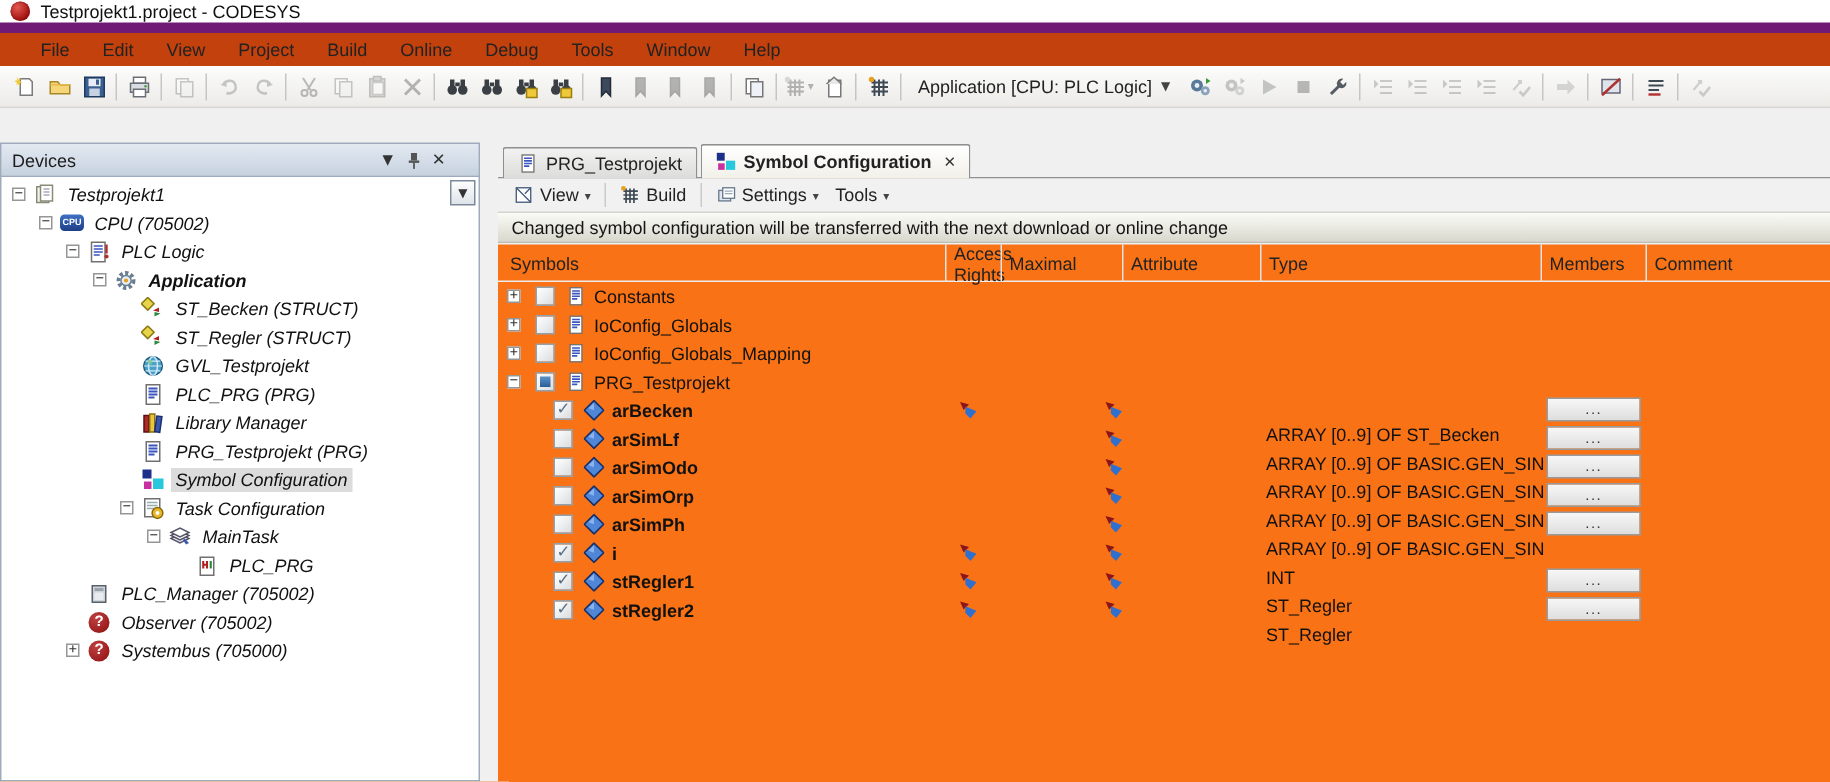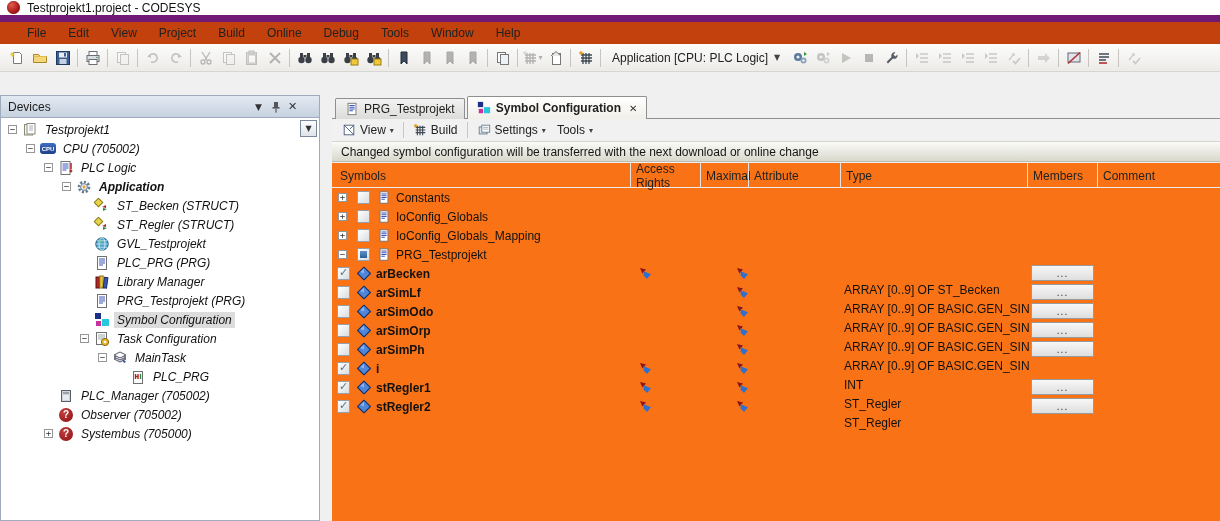--- a/index.html
+++ b/index.html
@@ -64,21 +64,21 @@
   .infobar { height:20px; background:linear-gradient(#fbfbf7,#d8d8cd); border-bottom:1px solid #bcbcb2; display:flex; align-items:center; padding-left:9px; font-size:12px; color:#151515; }
 
   .grid { position:absolute; left:0; top:68px; right:0; bottom:0; background:#f97316; }
   .grid-header { position:relative; height:25px; border-bottom:1px solid #ececec; }
   .gh-cell { position:absolute; top:0; height:25px; display:flex; align-items:center; padding-left:5px; font-size:12px; color:#222; border-left:1px solid #e4e4e4; }
   .gh-cell.first { border-left:none; padding-left:8px; }
 
   .grow { position:relative; height:19px; display:flex; align-items:center; white-space:nowrap; }
   .sym-cell { display:flex; align-items:center; }
   .indent-group { padding-left:6px; }
-  .indent-var  { }
+  .indent-var  { padding-left:32px; }
   .cb { width:13px; height:13px; border:1px solid #96a0aa; background:linear-gradient(135deg,#ffffff,#d9dde1); flex:none; margin:0 6px 0 5px; position:relative; }
   .cb.checked::after { content:"✓"; position:absolute; left:1px; top:-2px; font-size:11px; font-weight:bold; color:#5b6f80; font-family:"DejaVu Sans",sans-serif; }
   .cb.partial::after { content:""; position:absolute; left:2px; top:2px; width:7px; height:7px; background:linear-gradient(#5e93c8,#2b5d97); }
   .gicon { width:15px; height:15px; flex:none; margin-right:5px; display:flex; align-items:center; justify-content:center; }
   .gicon svg { width:14px; height:15px; }
   .glabel { font-size:12px; color:#111; }
   .glabel.var { font-weight:bold; }
   .flag-icon { position:absolute; top:3px; width:13px; height:13px; }
   .flag-ar { left:307px; }
   .flag-max { left:404px; }
@@ -720,21 +720,21 @@
   </div>
 
   <div class="infobar">
     <span>Changed symbol configuration will be transferred with the next download or online change</span>
   </div>
 
   <div class="grid">
     <div class="grid-header">
       <span class="gh-cell first" style="left:0; width:285px">Symbols</span>
       <span class="gh-cell" style="left:298px; width:67px">Access Rights</span>
-      <span class="gh-cell" style="left:368px; width:64px">Maximal</span>
+      <span class="gh-cell" style="left:335px; width:64px">Maximal</span>
       <span class="gh-cell" style="left:416px; width:92px">Attribute</span>
       <span class="gh-cell" style="left:508px; width:187px">Type</span>
       <span class="gh-cell" style="left:695px; width:70px">Members</span>
       <span class="gh-cell" style="left:765px; width:80px">Comment</span>
     </div>
 
     <div class="grow">
       <span class="sym-cell indent-group">
         <span class="exp">+</span>
         <span class="cb unchecked"></span>

